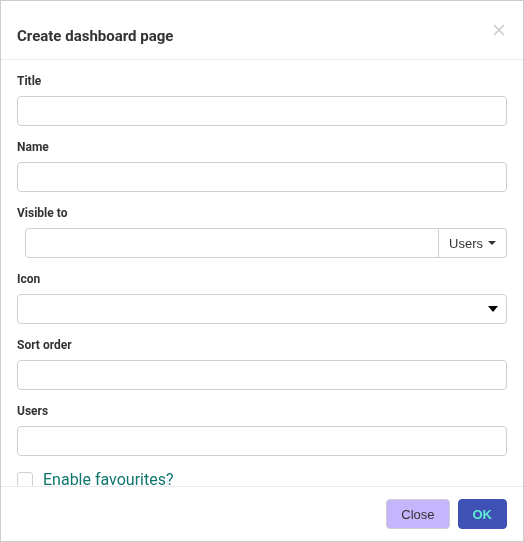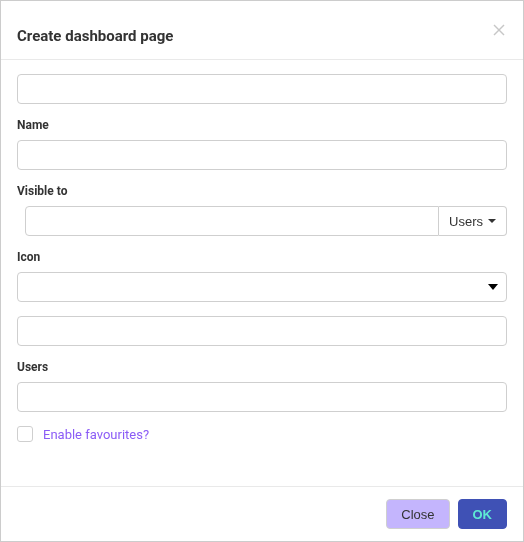--- a/index.html
+++ b/index.html
@@ -120,22 +120,22 @@
   }
   .checkbox-box {
     width: 16px;
     height: 16px;
     border: 1px solid #cfcfcf;
     border-radius: 3px;
     background: #fff;
     cursor: pointer;
   }
   .checkbox-label {
-    font-size: 13px;
-    color: #8b5cf6;
+    font-size: 16px;
+    color: #0f766e;
   }
   .modal-footer {
     border-top: 1px solid #e9e9e9;
     padding: 12px 16px;
     display: flex;
     justify-content: flex-end;
     gap: 8px;
   }
   .btn {
     height: 30px;
@@ -164,20 +164,21 @@
       <svg viewBox="0 0 16 16" width="16" height="16" fill="none" stroke="currentColor" stroke-width="1.4">
         <line x1="3" y1="3" x2="13" y2="13"></line>
         <line x1="13" y1="3" x2="3" y2="13"></line>
       </svg>
     </div>
   </div>
 
   <div class="modal-body">
 
     <div class="form-group">
+      <label class="form-label">Title</label>
       <input type="text" class="form-control" value="" style="">
     </div>
 
     <div class="form-group">
       <label class="form-label">Name</label>
       <input type="text" class="form-control" value="" style="">
     </div>
 
     <div class="form-group">
       <label class="form-label">Visible to</label>
@@ -191,20 +192,21 @@
     </div>
 
     <div class="form-group">
       <label class="form-label">Icon</label>
       <div class="select-faux">
         <span class="select-arrow"></span>
       </div>
     </div>
 
     <div class="form-group">
+      <label class="form-label">Sort order</label>
       <input type="text" class="form-control" value="" style="">
     </div>
 
     <div class="form-group">
       <label class="form-label">Users</label>
       <input type="text" class="form-control" value="" style="">
     </div>
 
     <div class="checkbox-row">
       <span class="checkbox-box"></span>

